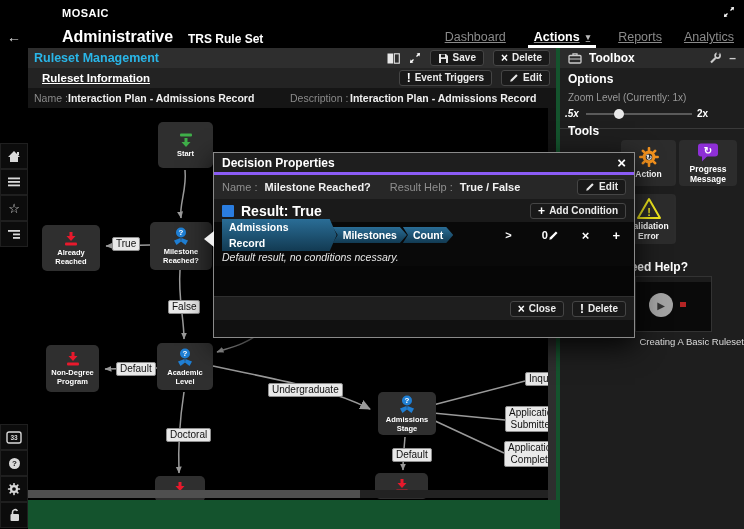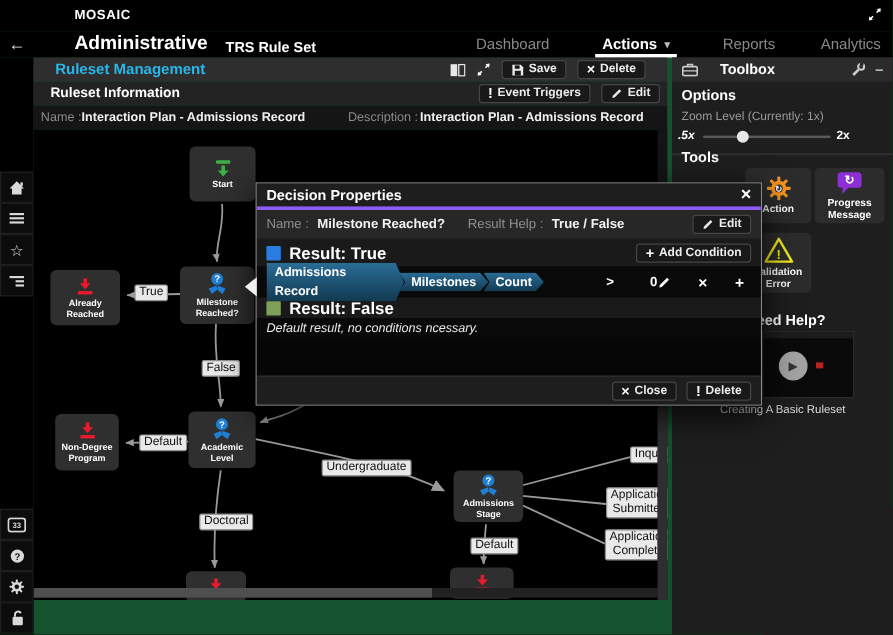--- a/index.html
+++ b/index.html
@@ -8,66 +8,66 @@
   svg{display:block}
 
   
   .topbar{position:absolute;left:0;top:0;width:744px;height:26px;background:#000;}
   .brand{position:absolute;left:62px;top:7px;font-size:11px;font-weight:bold;letter-spacing:.5px;color:#fff;}
   .top-expand{position:absolute;right:9px;top:6px;}
   .appbar{position:absolute;left:0;top:26px;width:744px;height:22px;background:#000;}
   .back-btn{position:absolute;left:0;top:0;width:28px;height:22px;display:flex;align-items:center;justify-content:center;font-size:14px;color:#e0e0e0;}
   .app-title{position:absolute;left:62px;top:2px;font-size:16px;font-weight:bold;}
   .app-sub{position:absolute;left:188px;top:6px;font-size:12px;font-weight:bold;}
-  .nav{position:absolute;right:10px;top:0;height:22px;display:flex;gap:38px;align-items:center;font-size:12.5px;color:#8a8a8a;}
+  .nav{position:absolute;right:10px;top:0;height:22px;display:flex;gap:22px;align-items:center;font-size:12.5px;color:#8a8a8a;text-decoration:underline;}
   .nav-item{display:flex;align-items:center;gap:6px;height:22px;box-sizing:border-box;}
   .nav-item.active{color:#fff;font-weight:bold;border-bottom:3px solid #fff;padding:3px 6px 0 6px;}
 
   
   .rail{position:absolute;left:0;top:48px;width:28px;height:481px;background:#000;}
   .rail-btn{position:absolute;left:0;width:28px;height:26px;box-sizing:border-box;border:1px solid #1f1f1f;background:#0c0c0c;display:flex;align-items:center;justify-content:center;color:#d9d9d9;}
 
   
   .hdr{position:absolute;left:28px;width:528px;box-sizing:border-box;display:flex;align-items:center;}
-  .hdr1{top:48px;height:20px;background:#2e2e2e;padding:0 18px;}
+  .hdr1{top:48px;height:20px;background:#2e2e2e;padding:0 6px;}
   .hdr1-title{font-size:12.5px;font-weight:bold;color:#29b6e8;flex:1;}
   .hdr-controls{display:flex;align-items:center;gap:9px;}
   .btn{display:flex;align-items:center;gap:4px;background:#191919;border:1px solid #454545;border-radius:3px;font-size:10px;font-weight:bold;color:#ececec;padding:1px 7px;line-height:12px;}
   .hdr2{top:68px;height:20px;background:#232323;padding:0 6px 0 14px;}
-  .hdr2-title{font-size:11.5px;font-weight:bold;flex:1;}
+  .hdr2-title{font-size:11.5px;font-weight:bold;flex:1;text-decoration:underline;}
   .hdr3{top:88px;height:20px;background:#151515;font-size:10.5px;}
   .hdr3 .lbl{position:absolute;color:#8a8a8a;}
   .hdr3 .val{position:absolute;color:#f0f0f0;font-weight:bold;}
 
   
   .canvas{position:absolute;left:28px;top:108px;width:528px;height:392px;background:#000;overflow:hidden;}
   .edges{position:absolute;left:0;top:0;z-index:1;}
   .node{position:absolute;background:#2f2f2f;border-radius:5px;display:flex;flex-direction:column;align-items:center;justify-content:center;gap:1px;font-size:7.5px;font-weight:bold;color:#fff;text-align:center;line-height:1.2;z-index:3;}
   .elabel{position:absolute;background:#e9e9e9;color:#111;border:1px solid #8f8f8f;border-radius:2px;font-size:10px;line-height:12px;padding:0 3px;z-index:2;text-align:center;}
   .hscroll-track{position:absolute;left:0;top:382px;width:520px;height:8px;background:#222;z-index:5;}
   .hscroll-thumb{position:absolute;left:0;top:382px;width:332px;height:8px;background:#4f4f4f;z-index:6;}
   .vscroll-track{position:absolute;left:520px;top:0;width:8px;height:392px;background:#141414;z-index:5;}
   .vscroll-thumb{position:absolute;left:520px;top:225px;width:8px;height:167px;background:#2e2e2e;z-index:6;}
 
   
   .toolbox{position:absolute;left:560px;top:48px;width:184px;height:481px;background:#1e1e1e;z-index:10;}
-  .tb-header{position:absolute;left:0;top:0;width:184px;height:20px;background:#2b2b2b;display:flex;align-items:center;gap:18px;padding:0 8px;box-sizing:border-box;font-size:12px;font-weight:bold;}
+  .tb-header{position:absolute;left:0;top:0;width:184px;height:20px;background:#2b2b2b;display:flex;align-items:center;gap:7px;padding:0 8px;box-sizing:border-box;font-size:12px;font-weight:bold;}
   .tb-right{margin-left:auto;display:flex;align-items:center;gap:8px;color:#ccc;}
   .tb-title{position:absolute;font-size:12px;font-weight:bold;color:#fff;}
   .tb-sub{position:absolute;font-size:10px;color:#999;}
   .slider-track{position:absolute;left:26px;top:65px;width:106px;height:2px;background:#5a5a5a;}
   .slider-thumb{position:absolute;left:54px;top:60.5px;width:10px;height:10px;border-radius:50%;background:#e8e8e8;}
   .zoom-end{position:absolute;font-size:10px;font-weight:bold;color:#fff;}
   .tb-divider{position:absolute;left:0;top:72px;width:184px;height:1px;background:#3a3a3a;}
   .card{position:absolute;background:#2c2c2c;border-radius:4px;display:flex;flex-direction:column;align-items:center;justify-content:center;gap:2px;font-size:8.5px;font-weight:bold;text-align:center;line-height:1.15;color:#fff;}
   .video{position:absolute;left:75px;top:228px;width:77px;height:56px;background:#0a0a0a;border:1px solid #333;box-sizing:border-box;}
   .video-bar{position:absolute;left:0;top:0;width:100%;height:5px;background:#1c1c1c;}
   .play{position:absolute;left:13px;top:16px;width:24px;height:24px;border-radius:50%;background:rgba(190,190,190,.85);display:flex;align-items:center;justify-content:center;color:#333;font-size:10px;}
   .mini-node{position:absolute;left:44px;top:25px;width:6px;height:5px;background:#b32424;}
-  .caption{position:absolute;left:40px;top:288px;width:144px;text-align:left;font-size:9.5px;color:#ddd;}
+  .caption{position:absolute;left:40px;top:288px;width:144px;text-align:right;font-size:9.5px;color:#ddd;}
 
   
   .modal{position:absolute;left:213px;top:152px;width:422px;height:186px;background:#111;border:1px solid #8a8a8a;box-sizing:border-box;z-index:50;box-shadow:0 8px 26px rgba(0,0,0,.85);}
   .m-pointer{position:absolute;left:-10px;top:78px;width:0;height:0;border-top:8px solid transparent;border-bottom:8px solid transparent;border-right:10px solid #f0f0f0;}
   .m-row{display:flex;align-items:center;box-sizing:border-box;padding:0 8px;}
   .m-title{height:22px;background:#1e1e1e;font-size:12px;font-weight:bold;border-bottom:3px solid #8b5cf6;}
   .m-x{margin-left:auto;font-size:15px;font-weight:bold;color:#fff;line-height:14px;}
   .m-name{height:24px;background:#272727;font-size:11px;gap:7px;}
   .m-lbl{color:#8f8f8f;}
   .m-val{color:#f2f2f2;font-weight:bold;}
@@ -452,24 +452,20 @@
       <span class="op">&gt;</span>
       <span class="opval">0</span>
       <span class="cond-icons">
         <svg width="11" height="11" viewBox="0 0 12 12">
             <path d="M1.5 10.5 L2 8.2 8.6 1.6 10.4 3.4 3.8 10 Z" fill="#fff"></path>
           </svg>
         <span class="icon-txt" style="font-size:13px;">×</span>
         <span class="icon-txt" style="font-size:13px;">+</span>
       </span>
     </div>
-    <div class="m-row m-resfalse">
-      <span class="sq" style="background:#7fa05a;"></span>
-      <span class="res-lbl">Result: False</span>
-    </div>
     <div class="m-row m-default">Default result, no conditions ncessary.</div>
     <div class="m-space"></div>
     <div class="m-row m-footer">
       <span class="btn">
         <span class="icon-txt" style="font-size:12px;line-height:10px;">×</span>
         <span>Close</span>
       </span>
       <span class="btn">
         <span class="icon-txt" style="font-size:12px;line-height:10px;">!</span>
         <span>Delete</span>

